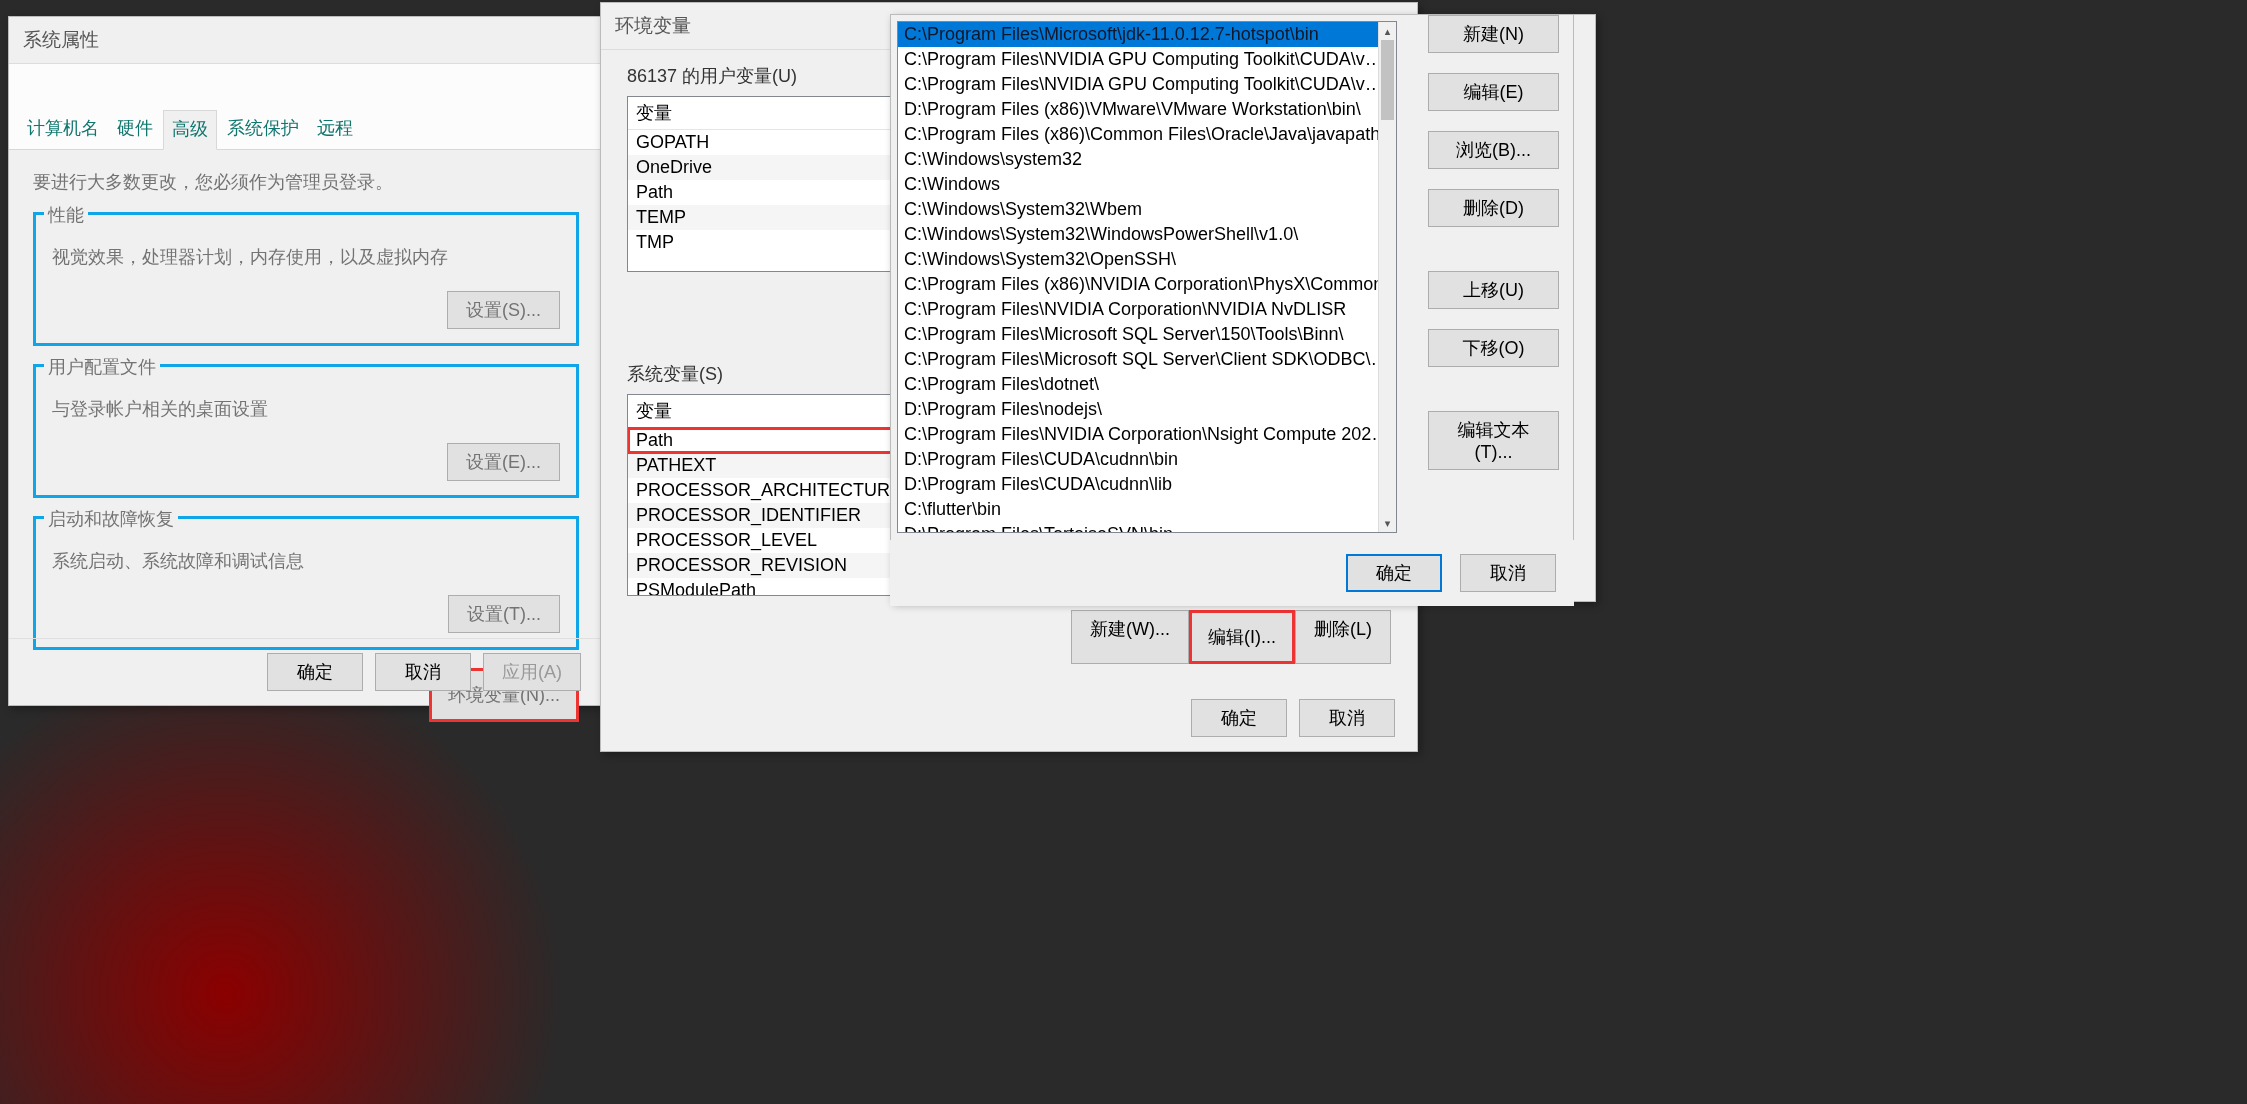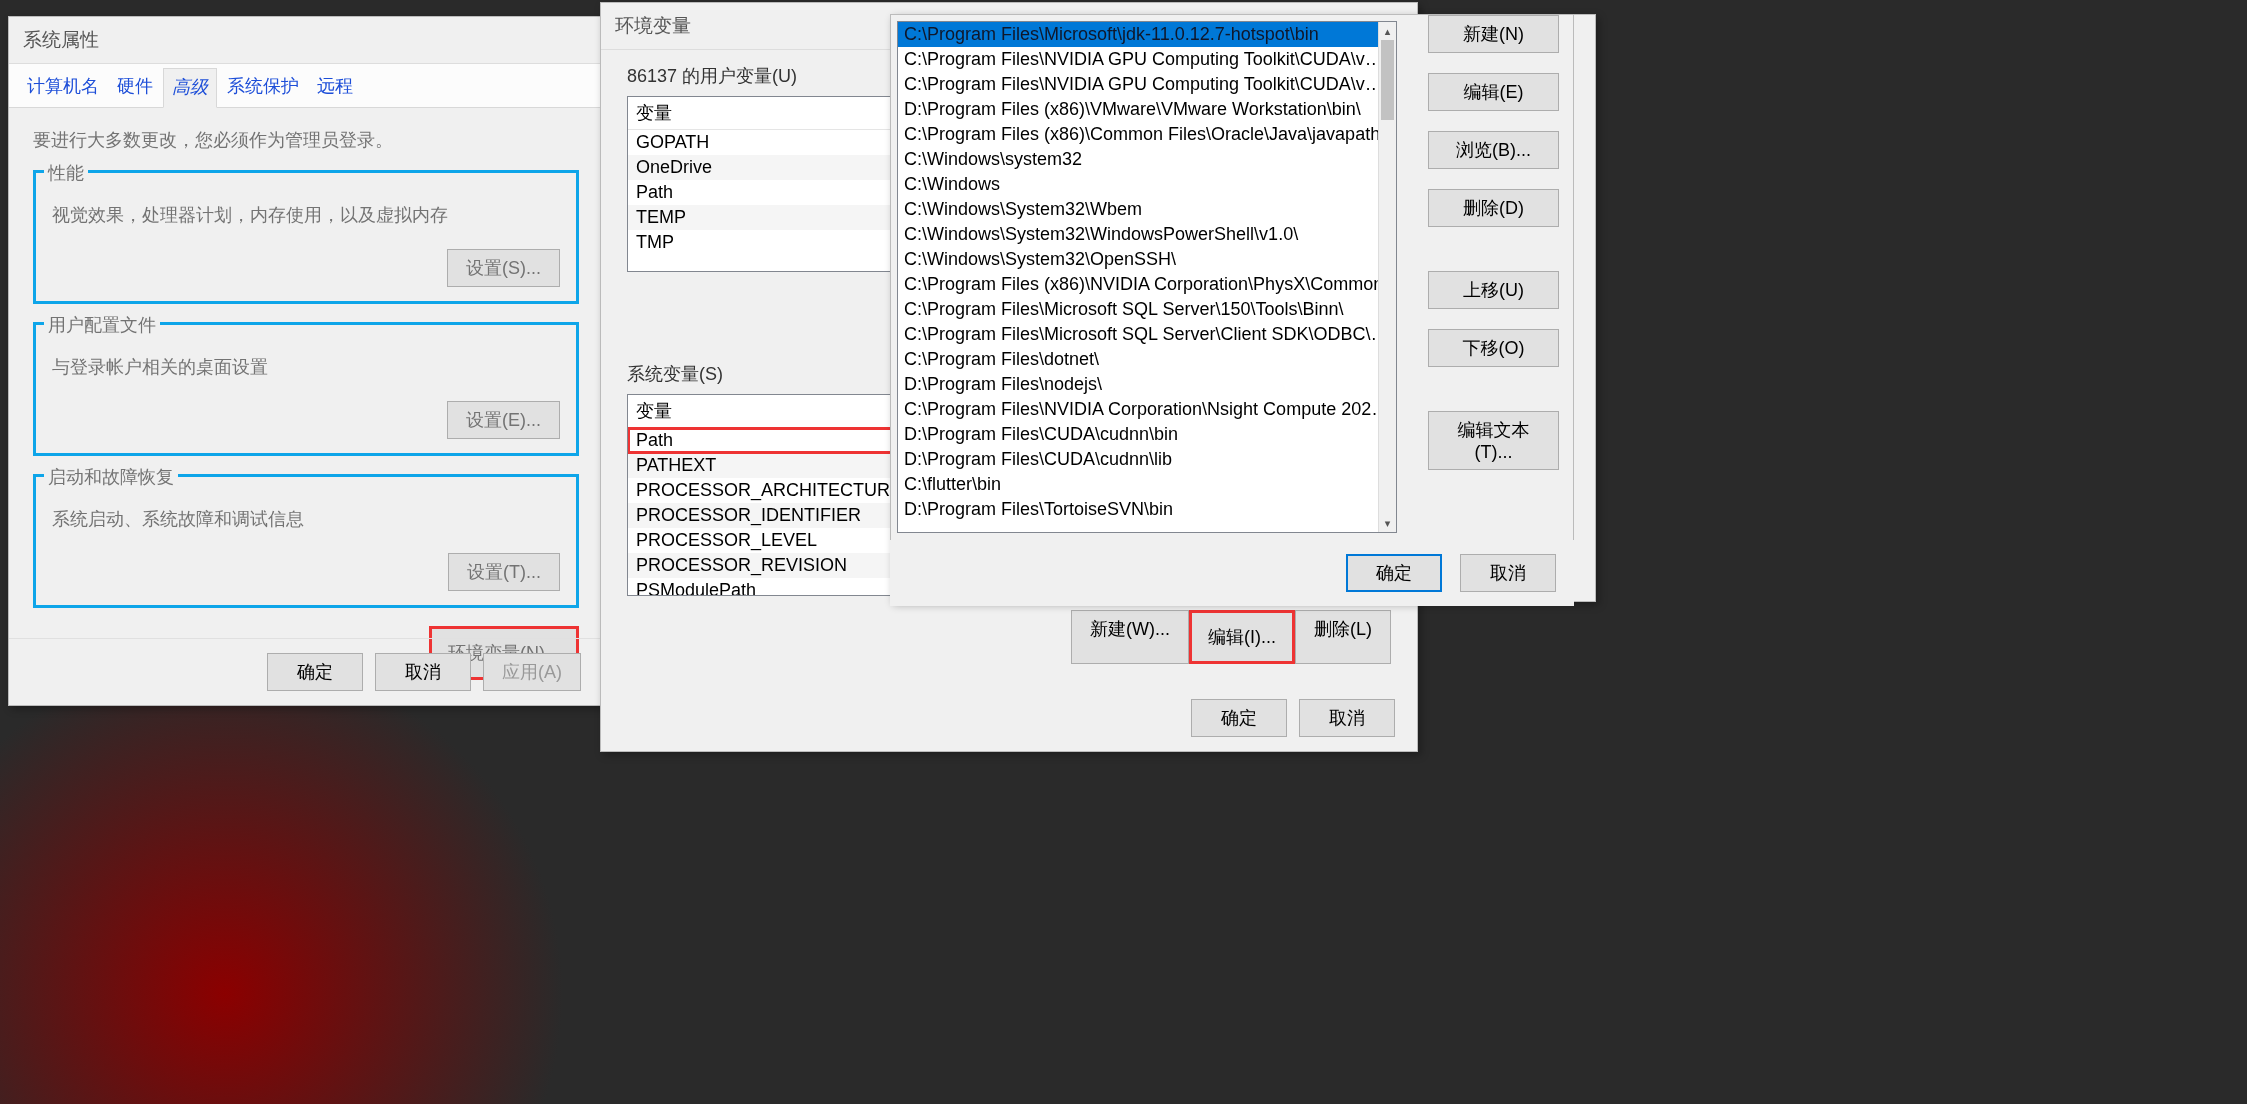--- a/index.html
+++ b/index.html
@@ -47,28 +47,28 @@
     display: flex;
     font-size: 18px;
     padding: 4px 10px 0 10px;
     border-bottom: 1px solid #d8d8d8;
     background: #fcfcfc;
     gap: 2px;
   }
   .tab {
     padding: 6px 8px 8px;
     cursor: pointer;
-    color: #1d4ed8;
+    color: #0f766e;
+    margin-top: 42px;
   }
   .tab.active {
     background: #f0f0f0;
     border: 1px solid #d8d8d8;
     border-bottom: 1px solid #f0f0f0;
     margin-bottom: -1px;
-    font-style: italic;
   }
   .content {
     padding: 16px 24px;
     color: #737373;
   }
   .groupbox {
     border: 3px solid #0ea5e9;
     padding: 16px 16px 14px;
     margin-bottom: 18px;
     position: relative;
@@ -381,20 +381,21 @@
         <div class="item">C:\Program Files\NVIDIA GPU Computing Toolkit\CUDA\v11.6\bin</div>
         <div class="item">C:\Program Files\NVIDIA GPU Computing Toolkit\CUDA\v11.6\lib...</div>
         <div class="item">D:\Program Files (x86)\VMware\VMware Workstation\bin\</div>
         <div class="item">C:\Program Files (x86)\Common Files\Oracle\Java\javapath</div>
         <div class="item">C:\Windows\system32</div>
         <div class="item">C:\Windows</div>
         <div class="item">C:\Windows\System32\Wbem</div>
         <div class="item">C:\Windows\System32\WindowsPowerShell\v1.0\</div>
         <div class="item">C:\Windows\System32\OpenSSH\</div>
         <div class="item">C:\Program Files (x86)\NVIDIA Corporation\PhysX\Common</div>
+        <div class="item">C:\Program Files\NVIDIA Corporation\NVIDIA NvDLISR</div>
         <div class="item">C:\Program Files\Microsoft SQL Server\150\Tools\Binn\</div>
         <div class="item">C:\Program Files\Microsoft SQL Server\Client SDK\ODBC\170\Tool...</div>
         <div class="item">C:\Program Files\dotnet\</div>
         <div class="item">D:\Program Files\nodejs\</div>
         <div class="item">C:\Program Files\NVIDIA Corporation\Nsight Compute 2022.1.0\</div>
         <div class="item">D:\Program Files\CUDA\cudnn\bin</div>
         <div class="item">D:\Program Files\CUDA\cudnn\lib</div>
         <div class="item">C:\flutter\bin</div>
         <div class="item">D:\Program Files\TortoiseSVN\bin</div>
       </div>

